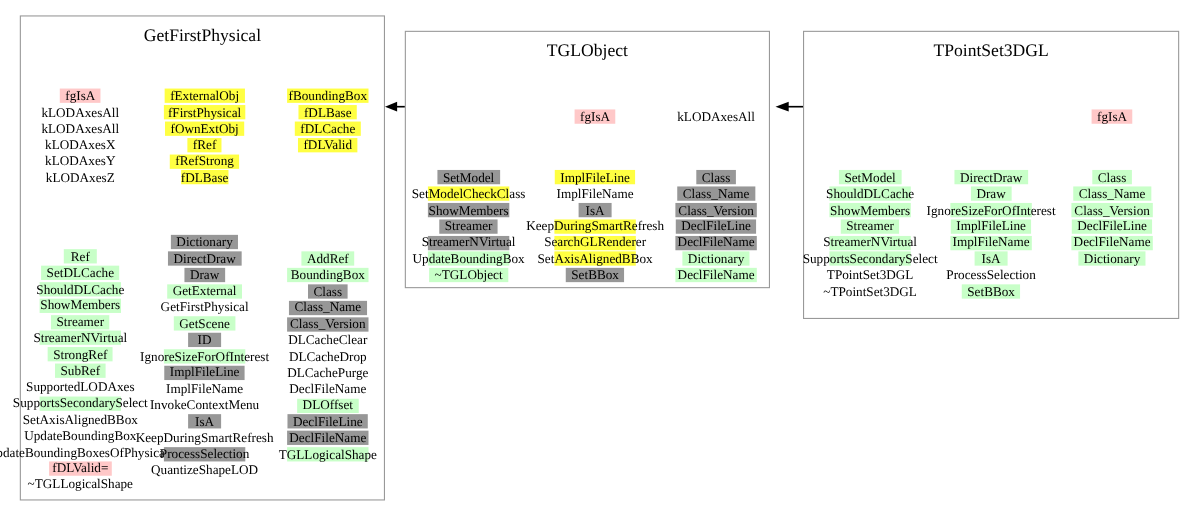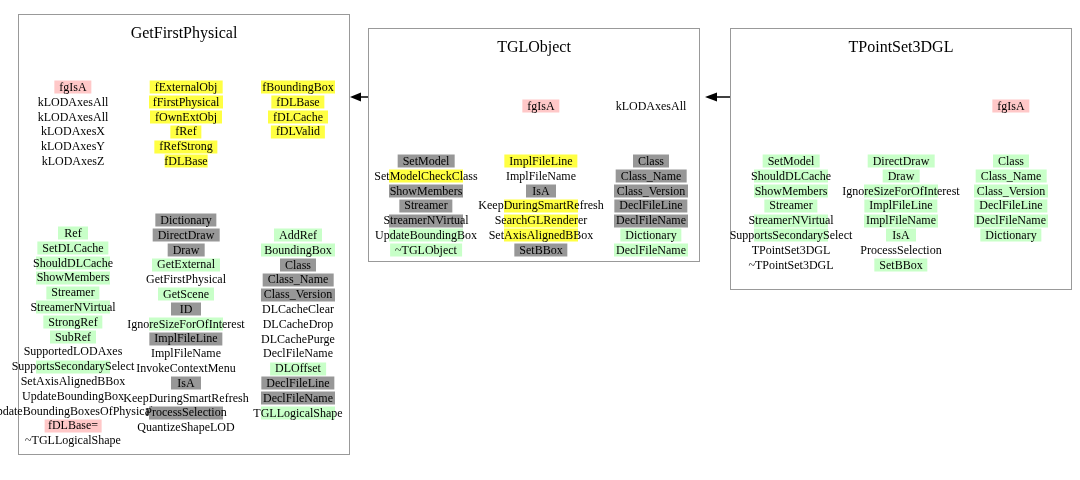--- a/index.html
+++ b/index.html
@@ -147,21 +147,21 @@
           <div class="cell">
             <i class="bg" style="background: transparent; width: 74px;"></i>
             <span class="txt">UpdateBoundingBox</span>
           </div>
           <div class="cell">
             <i class="bg" style="background: transparent; width: 74px;"></i>
             <span class="txt">UpdateBoundingBoxesOfPhysicals</span>
           </div>
           <div class="cell">
             <i class="bg" style="background: rgb(255, 200, 200); width: 56.75px;"></i>
-            <span class="txt">fDLBase=</span>
+            <span class="txt">fDLValid=</span>
           </div>
           <div class="cell">
             <i class="bg" style="background: transparent; width: 74px;"></i>
             <span class="txt">~TGLLogicalShape</span>
           </div>
         </div>
         <div class="col-section" style="left: 112px; top: 65px; width: 110px;">
           <div class="cell">
             <i class="bg" style="background: rgb(255, 255, 66); width: 72.6562px;"></i>
             <span class="txt">fExternalObj</span>

